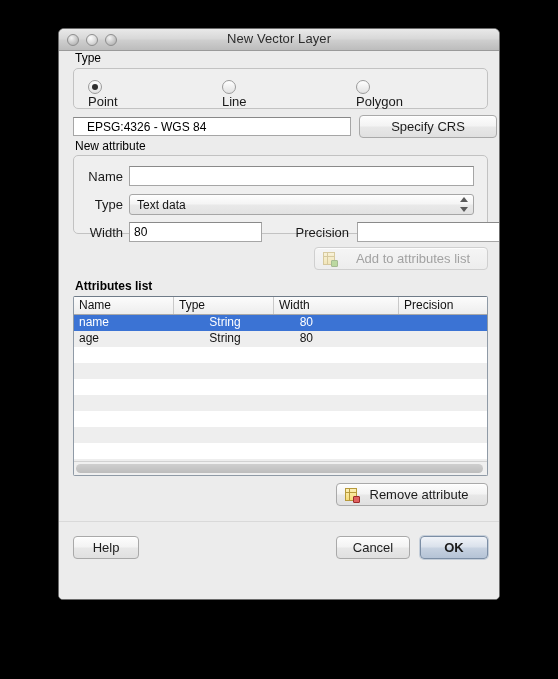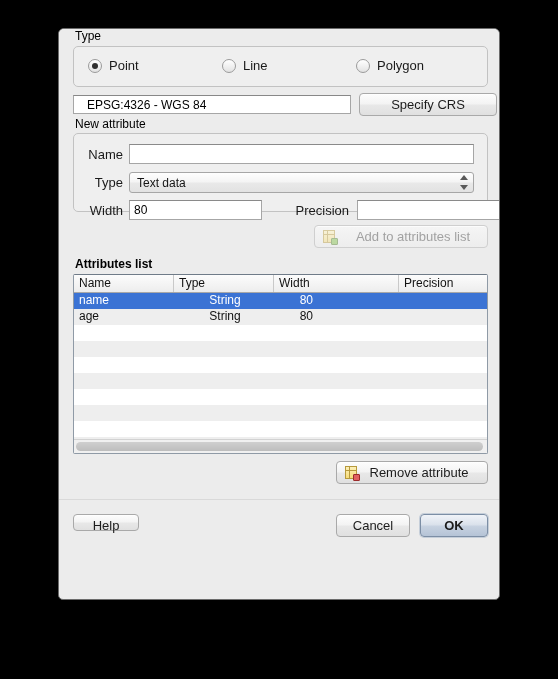--- a/index.html
+++ b/index.html
@@ -86,24 +86,25 @@
     color: #000;
   }
 
   
   #type-group { left: 14px; top: 17px; width: 415px; height: 41px; }
   #type-label { left: 16px; top: 0px; }
 
   .radio-row {
     position: absolute;
     display: flex;
-    align-items: flex-end;
+    align-items: flex-start;
     font-size: 13px;
     color: #1a1a1a;
     top: 11px;
+    flex-direction: column;
   }
   .radio {
     width: 14px; height: 14px;
     border-radius: 50%;
     background: linear-gradient(to bottom, #ffffff, #e2e2e2);
     border: 1px solid #9b9b9b;
     box-sizing: border-box;
     margin-right: 7px;
     position: relative;
     flex: none;
@@ -362,29 +363,37 @@
     text-align: center;
   }
 
   
   #footer-sep {
     position: absolute;
     left: 0; right: 0; top: 470px;
     height: 1px;
     background: #d9d9d9;
   }
-  #help-btn  { position: absolute; left: 14px;  top: 485px; width: 66px;  height: 17px; }
+  #help-btn  { position: absolute; left: 14px;  top: 485px; width: 66px;  height: 23px; }
   #cancel-btn{ position: absolute; left: 277px; top: 485px; width: 74px;  height: 23px; }
   #ok-btn    { position: absolute; left: 361px; top: 485px; width: 68px;  height: 23px; }
 </style>
 </head>
 <body>
 
 <div class="window">
 
+  <div class="titlebar">
+    <div class="win-buttons">
+      <div class="win-btn"></div>
+      <div class="win-btn mid"></div>
+      <div class="win-btn"></div>
+    </div>
+    <div class="title-text">New Vector Layer</div>
+  </div>
 
   <div class="dialog-body">
 
     <div class="group-label" id="type-label">Type</div>
     <div class="groupbox" id="type-group">
       <div class="radio-row" style="left:14px;">
         <span class="radio checked"></span>
         <span>Point</span>
       </div>
       <div class="radio-row" style="left:148px;">

